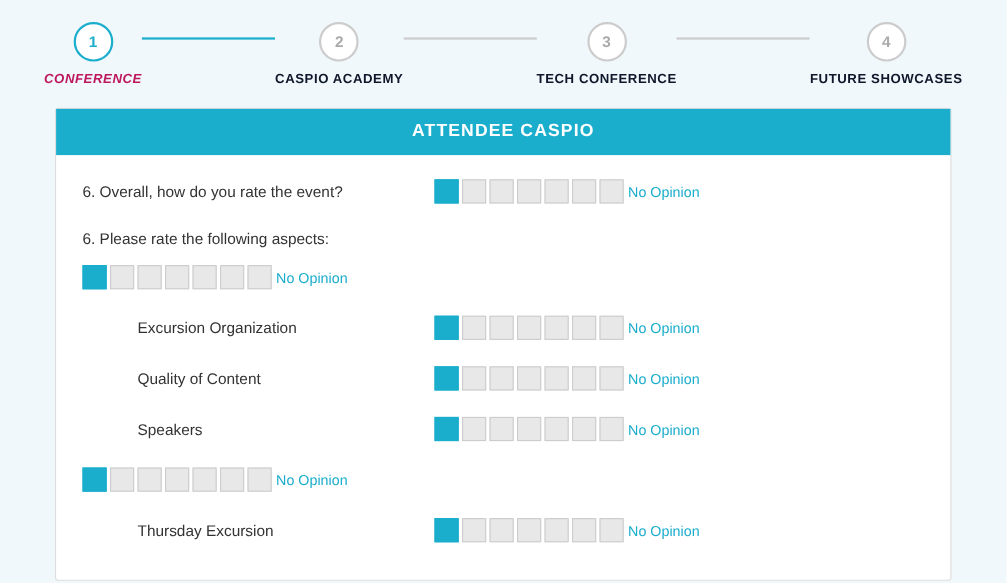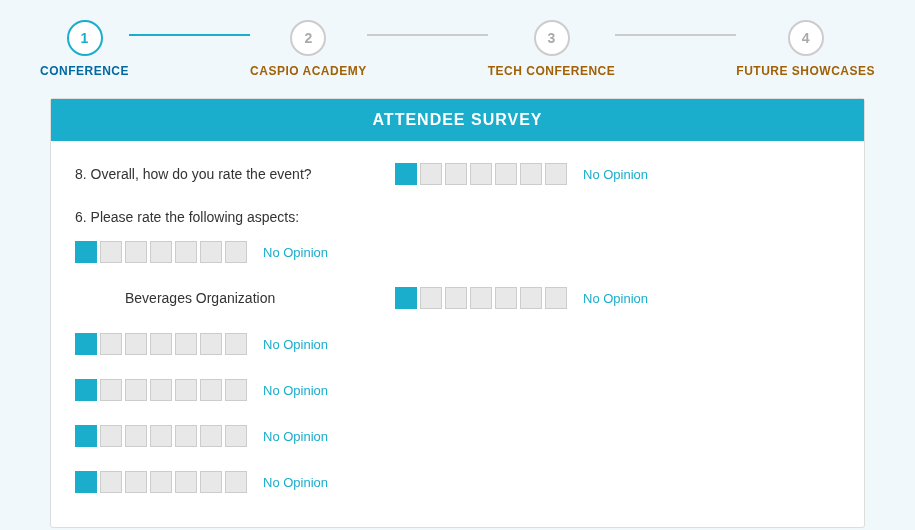--- a/index.html
+++ b/index.html
@@ -43,25 +43,26 @@
     .step-circle.active {
       border-color: #1aadcc;
       color: #1aadcc;
       background: #fff;
     }
     .step-label {
       margin-top: 8px;
       font-size: 12px;
       font-weight: bold;
       letter-spacing: 0.5px;
-      color: #a16207;
+      color: #0f172a;
       white-space: nowrap;
     }
     .step-label.active {
-      color: #0369a1;
+      color: #be185d;
+      font-style: italic;
     }
     .step-line {
       flex: 1;
       height: 2px;
       background: #ccc;
       margin-bottom: 28px;
     }
     .step-line.active {
       background: #1aadcc;
     }
@@ -115,21 +116,21 @@
       height: 22px;
       border: 1px solid #ccc;
       background: #e8e8e8;
       cursor: pointer;
     }
     .rating-box.selected {
       background: #1aadcc;
       border-color: #1aadcc;
     }
     .no-opinion {
-      margin-left: 16px;
+      margin-left: 4px;
       font-size: 13px;
       color: #1aadcc;
       cursor: pointer;
       white-space: nowrap;
     }
   </style>
 </head>
 <body>
 
 <div class="stepper">
@@ -164,26 +165,26 @@
   <div class="step-item">
     <div class="step-circle">
       <span>4</span>
     </div>
     <div class="step-label">FUTURE SHOWCASES</div>
   </div>
 </div>
 
 <div class="survey-container">
   <div class="survey-header">
-    <span>ATTENDEE SURVEY</span>
+    <span>ATTENDEE CASPIO</span>
   </div>
   <div class="survey-body">
 
     <div class="question-row">
-      <div class="question-text">8. Overall, how do you rate the event?</div>
+      <div class="question-text">6. Overall, how do you rate the event?</div>
       <div class="rating-group">
         <div class="rating-box selected"></div>
         <div class="rating-box"></div>
         <div class="rating-box"></div>
         <div class="rating-box"></div>
         <div class="rating-box"></div>
         <div class="rating-box"></div>
         <div class="rating-box"></div>
       </div>
       <span class="no-opinion">No Opinion</span>
@@ -200,73 +201,76 @@
         <div class="rating-box"></div>
         <div class="rating-box"></div>
         <div class="rating-box"></div>
         <div class="rating-box"></div>
         <div class="rating-box"></div>
       </div>
       <span class="no-opinion">No Opinion</span>
     </div>
 
     <div class="question-row">
-      <div class="question-text indent">Beverages Organization</div>
-      <div class="rating-group">
-        <div class="rating-box selected"></div>
-        <div class="rating-box"></div>
-        <div class="rating-box"></div>
-        <div class="rating-box"></div>
-        <div class="rating-box"></div>
-        <div class="rating-box"></div>
-        <div class="rating-box"></div>
-      </div>
-      <span class="no-opinion">No Opinion</span>
-    </div>
-
-    <div class="question-row">
-      <div class="rating-group">
-        <div class="rating-box selected"></div>
-        <div class="rating-box"></div>
-        <div class="rating-box"></div>
-        <div class="rating-box"></div>
-        <div class="rating-box"></div>
-        <div class="rating-box"></div>
-        <div class="rating-box"></div>
-      </div>
-      <span class="no-opinion">No Opinion</span>
-    </div>
-
-    <div class="question-row">
-      <div class="rating-group">
-        <div class="rating-box selected"></div>
-        <div class="rating-box"></div>
-        <div class="rating-box"></div>
-        <div class="rating-box"></div>
-        <div class="rating-box"></div>
-        <div class="rating-box"></div>
-        <div class="rating-box"></div>
-      </div>
-      <span class="no-opinion">No Opinion</span>
-    </div>
-
-    <div class="question-row">
-      <div class="rating-group">
-        <div class="rating-box selected"></div>
-        <div class="rating-box"></div>
-        <div class="rating-box"></div>
-        <div class="rating-box"></div>
-        <div class="rating-box"></div>
-        <div class="rating-box"></div>
-        <div class="rating-box"></div>
-      </div>
-      <span class="no-opinion">No Opinion</span>
-    </div>
-
-    <div class="question-row">
+      <div class="question-text indent">Excursion Organization</div>
+      <div class="rating-group">
+        <div class="rating-box selected"></div>
+        <div class="rating-box"></div>
+        <div class="rating-box"></div>
+        <div class="rating-box"></div>
+        <div class="rating-box"></div>
+        <div class="rating-box"></div>
+        <div class="rating-box"></div>
+      </div>
+      <span class="no-opinion">No Opinion</span>
+    </div>
+
+    <div class="question-row">
+      <div class="question-text indent">Quality of Content</div>
+      <div class="rating-group">
+        <div class="rating-box selected"></div>
+        <div class="rating-box"></div>
+        <div class="rating-box"></div>
+        <div class="rating-box"></div>
+        <div class="rating-box"></div>
+        <div class="rating-box"></div>
+        <div class="rating-box"></div>
+      </div>
+      <span class="no-opinion">No Opinion</span>
+    </div>
+
+    <div class="question-row">
+      <div class="question-text indent">Speakers</div>
+      <div class="rating-group">
+        <div class="rating-box selected"></div>
+        <div class="rating-box"></div>
+        <div class="rating-box"></div>
+        <div class="rating-box"></div>
+        <div class="rating-box"></div>
+        <div class="rating-box"></div>
+        <div class="rating-box"></div>
+      </div>
+      <span class="no-opinion">No Opinion</span>
+    </div>
+
+    <div class="question-row">
+      <div class="rating-group">
+        <div class="rating-box selected"></div>
+        <div class="rating-box"></div>
+        <div class="rating-box"></div>
+        <div class="rating-box"></div>
+        <div class="rating-box"></div>
+        <div class="rating-box"></div>
+        <div class="rating-box"></div>
+      </div>
+      <span class="no-opinion">No Opinion</span>
+    </div>
+
+    <div class="question-row">
+      <div class="question-text indent">Thursday Excursion</div>
       <div class="rating-group">
         <div class="rating-box selected"></div>
         <div class="rating-box"></div>
         <div class="rating-box"></div>
         <div class="rating-box"></div>
         <div class="rating-box"></div>
         <div class="rating-box"></div>
         <div class="rating-box"></div>
       </div>
       <span class="no-opinion">No Opinion</span>

